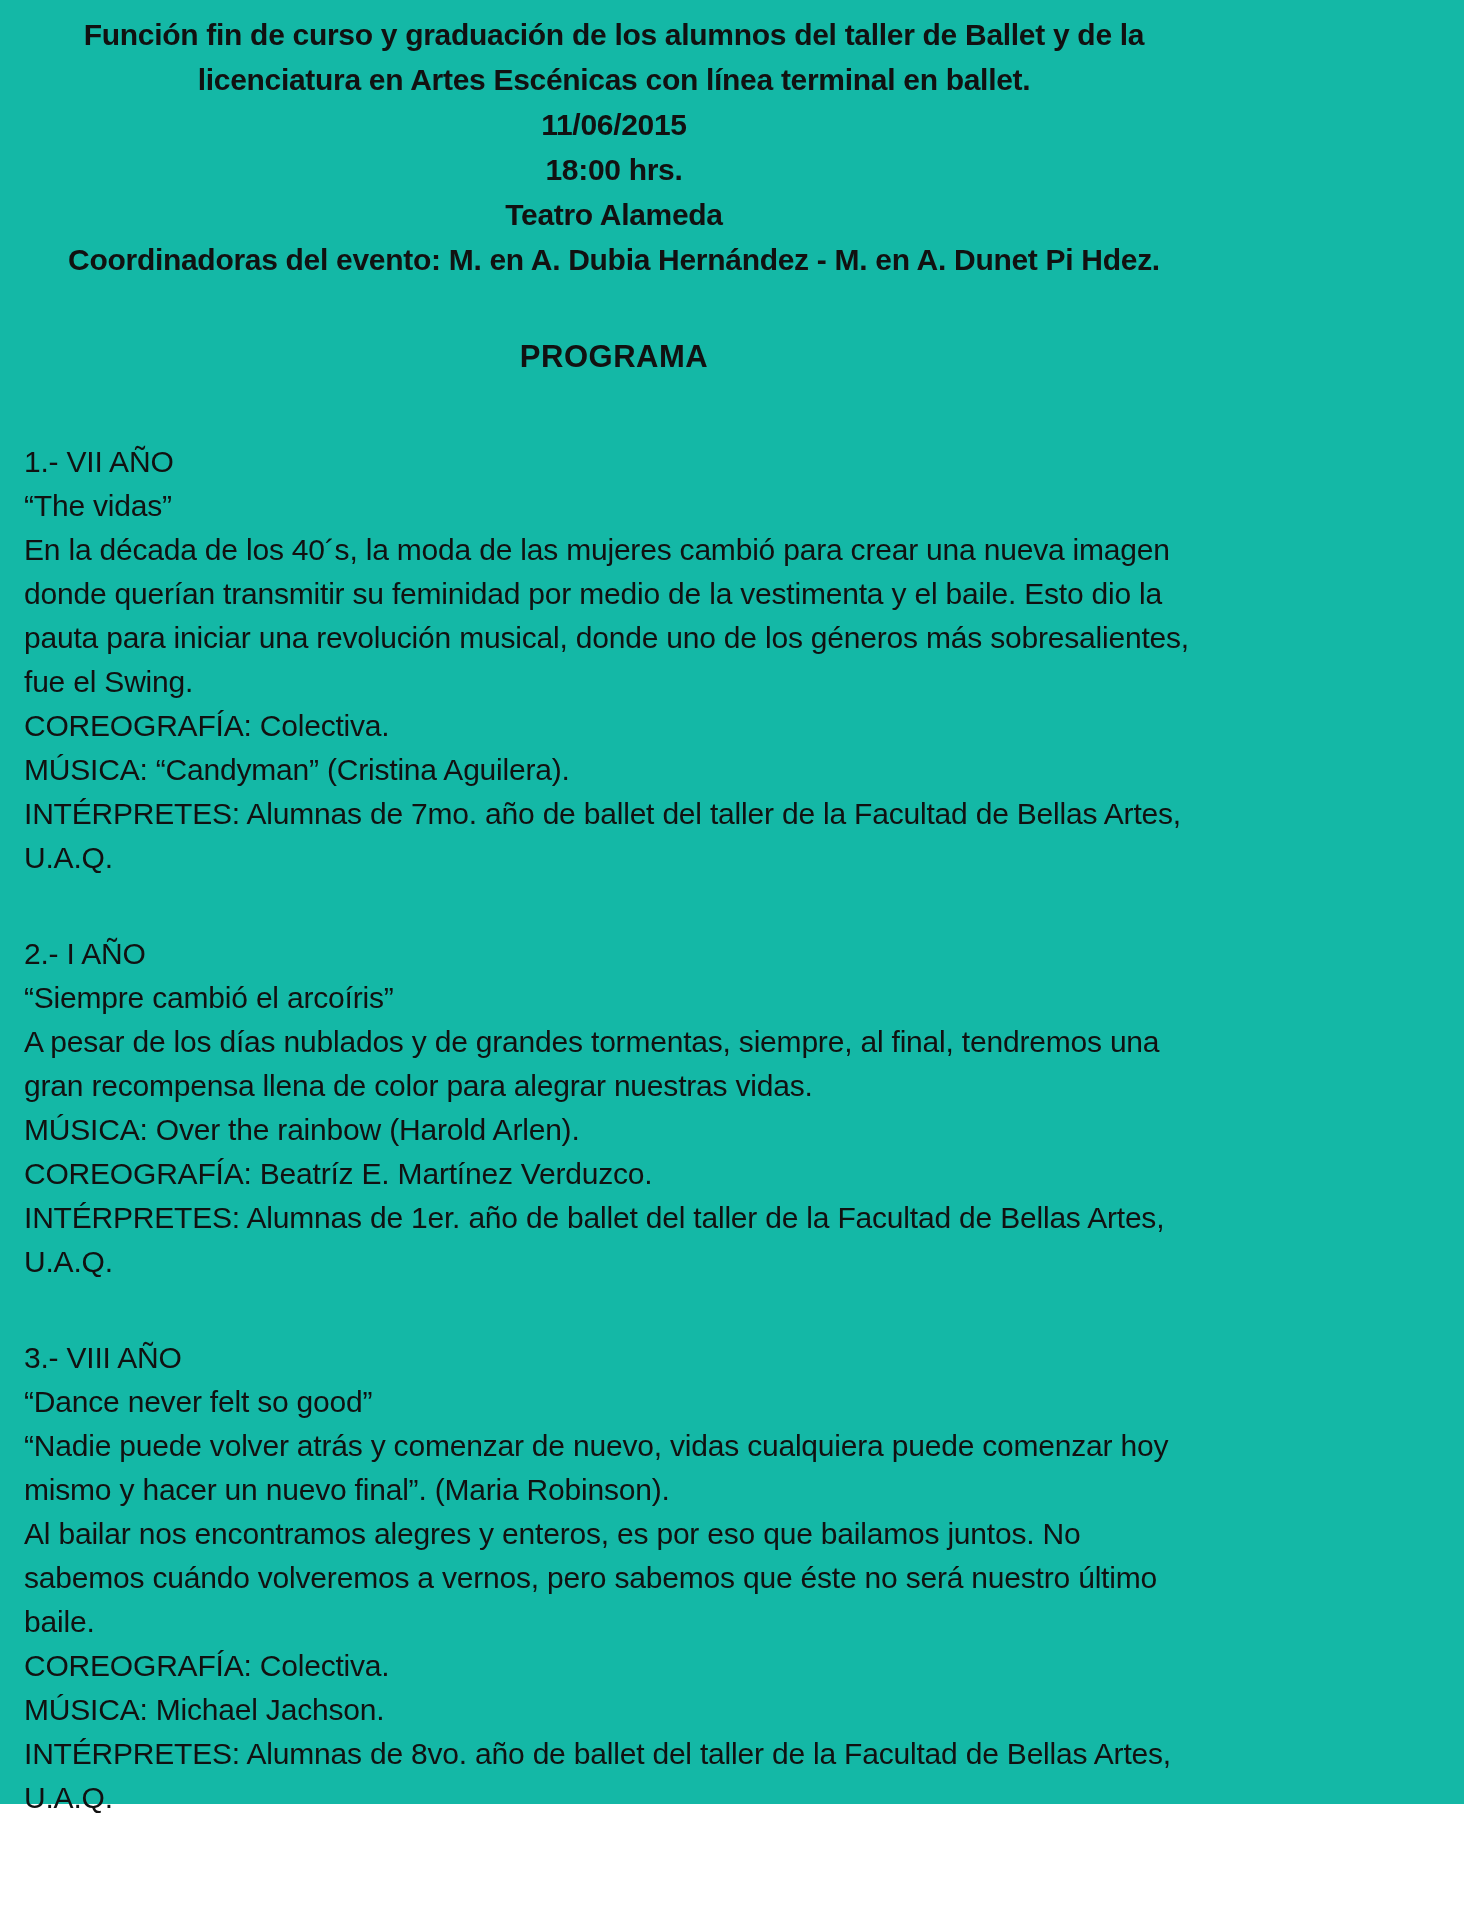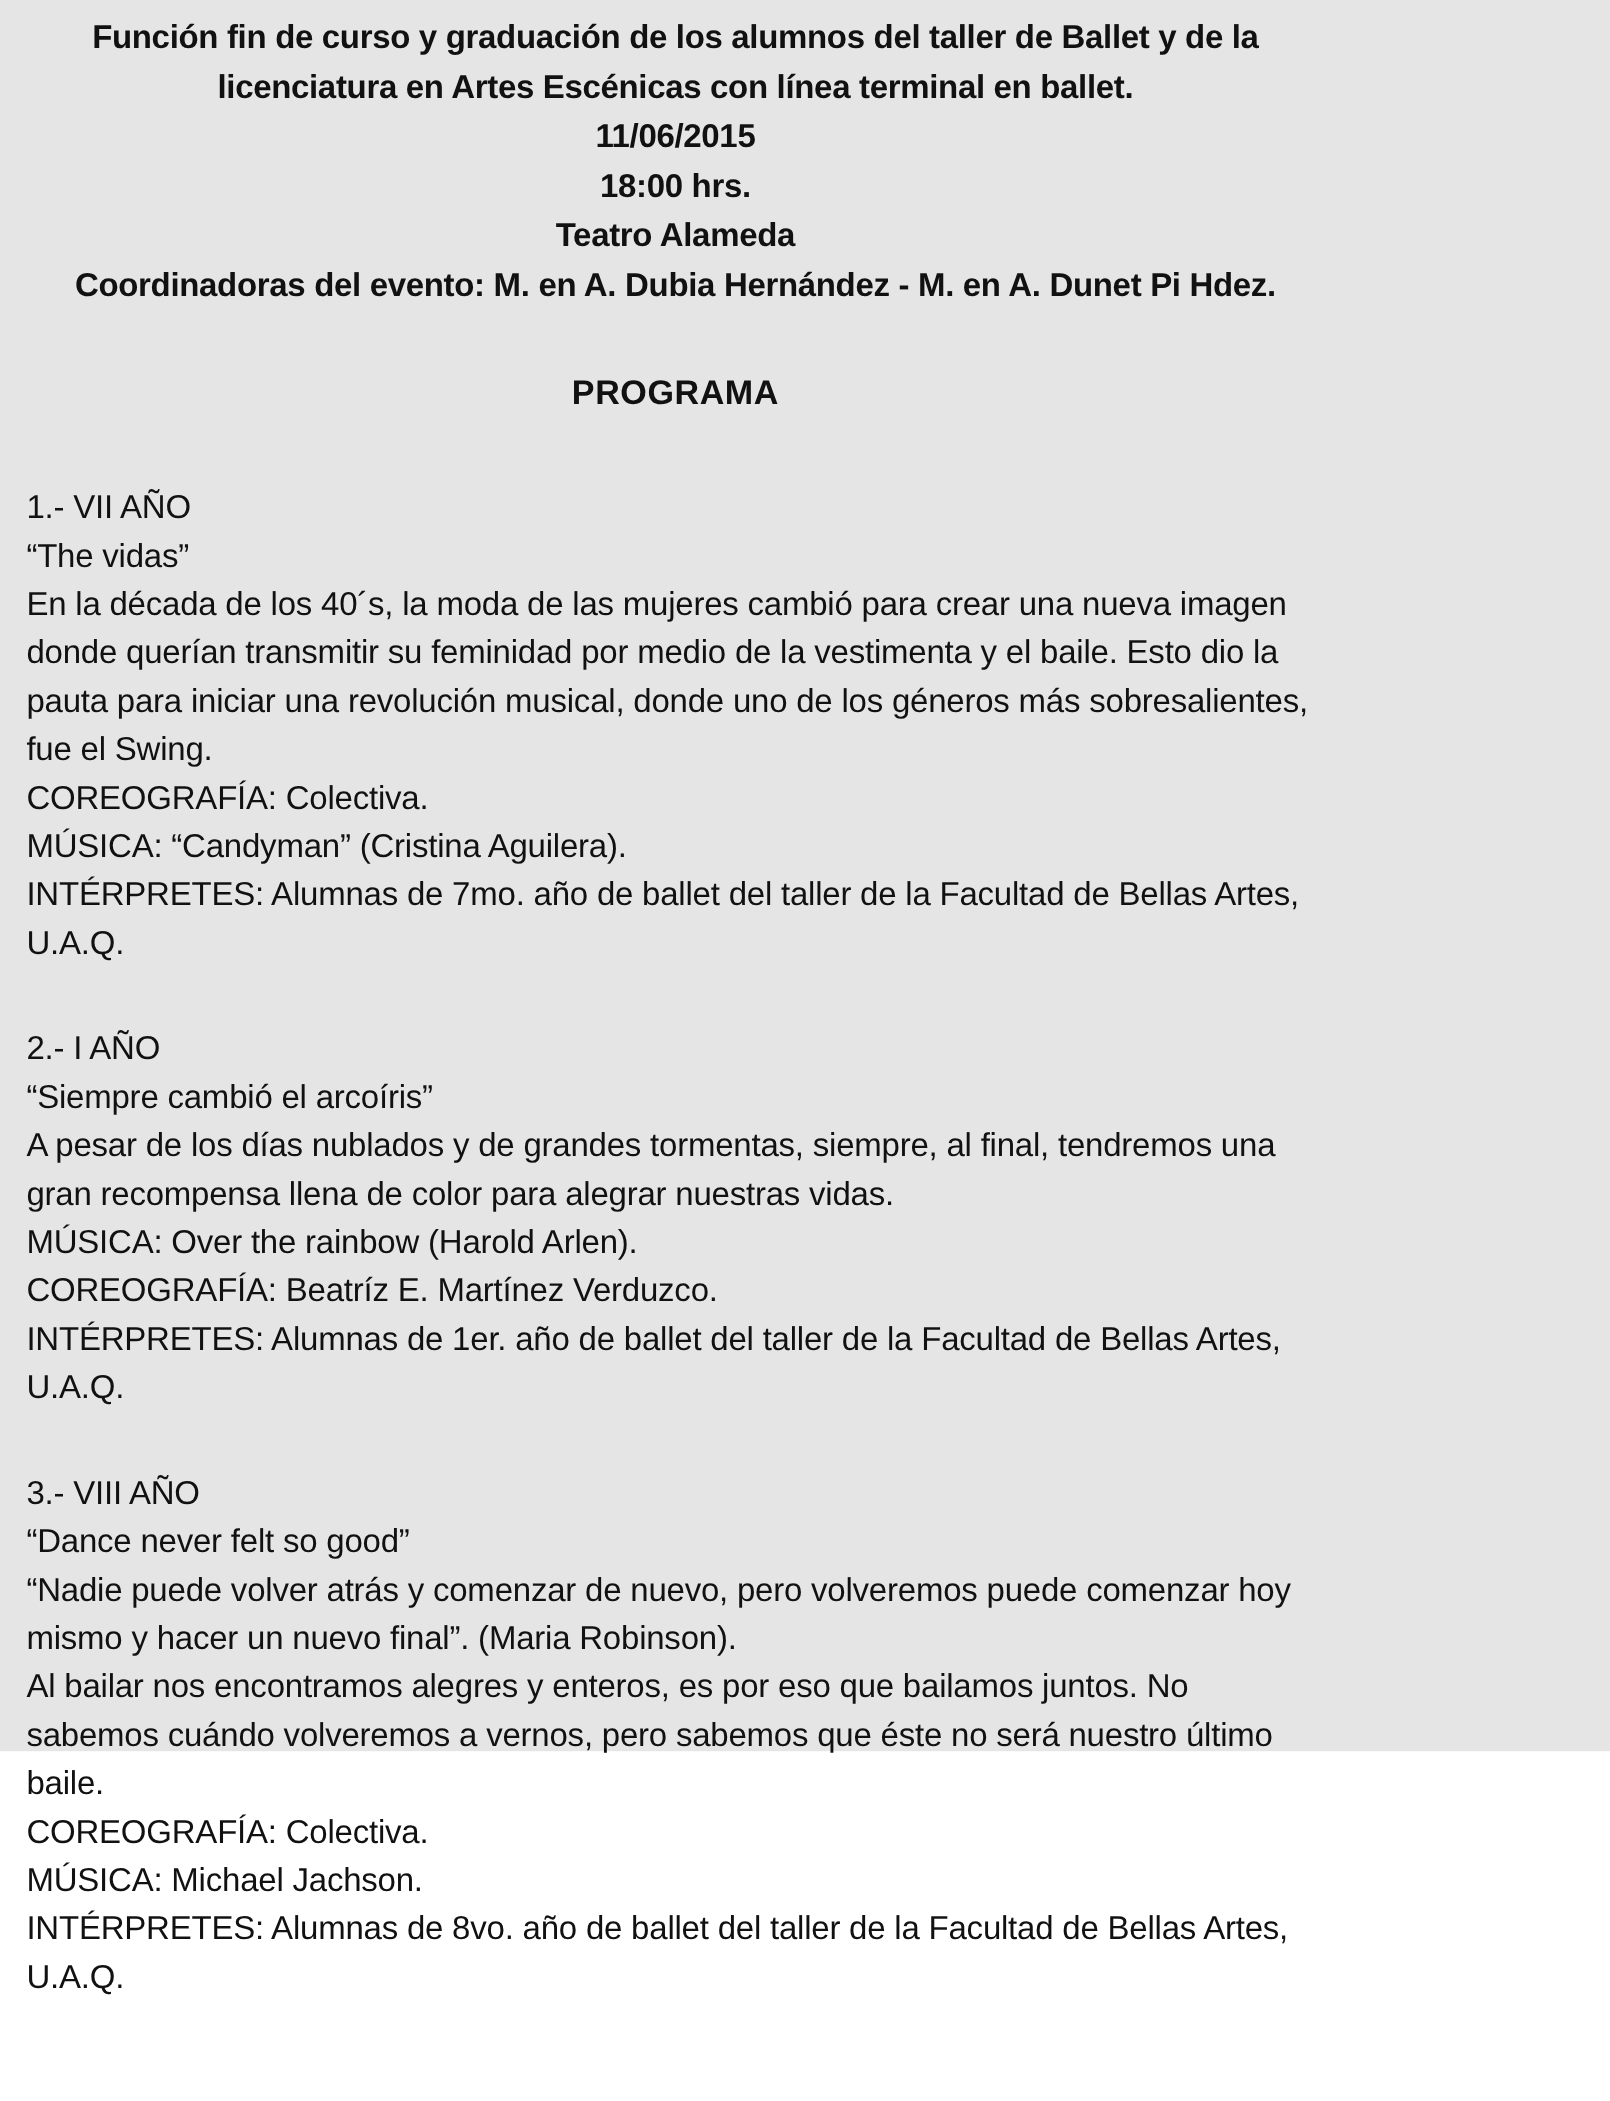--- a/index.html
+++ b/index.html
@@ -10,23 +10,23 @@
   body {
     width: 1464px;
     height: 1910px;
     font-family: "Liberation Sans", "DejaVu Sans", sans-serif;
     color: #111111;
     overflow: hidden;
   }
   .page {
     box-sizing: border-box;
     width: 1464px;
-    height: 1592px;
+    height: 1804px;
     padding: 12px 0 0 24px;
-    background: #e5e5e5;
+    background: #14b8a6;
   }
   .content {
     width: 1180px;
   }
   .doc-header {
     text-align: center;
     font-weight: bold;
     font-size: 30px;
     line-height: 45px;
     letter-spacing: -0.3px;
@@ -87,21 +87,21 @@
       <div class="piece-title">“Siempre cambió el arcoíris”</div>
       <div class="piece-desc">A pesar de los días nublados y de grandes tormentas, siempre, al final, tendremos una gran recompensa llena de color para alegrar nuestras vidas.</div>
       <div class="credit"><span class="bold">MÚSICA:</span> <span>Over the rainbow (Harold Arlen).</span></div>
       <div class="credit"><span class="bold">COREOGRAFÍA:</span> <span>Beatríz E. Martínez Verduzco.</span></div>
       <div class="credit"><span class="bold">INTÉRPRETES:</span> <span>Alumnas de 1er. año de ballet del taller de la Facultad de Bellas Artes, U.A.Q.</span></div>
     </section>
 
     <section class="piece">
       <div class="piece-number">3.- VIII AÑO</div>
       <div class="piece-title">“Dance never felt so good”</div>
-      <div class="piece-desc">“Nadie puede volver atrás y comenzar de nuevo, pero volveremos puede comenzar hoy mismo y hacer un nuevo final”. (Maria Robinson).</div>
+      <div class="piece-desc">“Nadie puede volver atrás y comenzar de nuevo, vidas cualquiera puede comenzar hoy mismo y hacer un nuevo final”. (Maria Robinson).</div>
       <div class="piece-desc">Al bailar nos encontramos alegres y enteros, es por eso que bailamos juntos. No sabemos cuándo volveremos a vernos, pero sabemos que éste no será nuestro último baile.</div>
       <div class="credit"><span class="bold">COREOGRAFÍA:</span> <span>Colectiva.</span></div>
       <div class="credit"><span class="bold">MÚSICA:</span> <span>Michael Jachson.</span></div>
       <div class="credit"><span class="bold">INTÉRPRETES:</span> <span>Alumnas de 8vo. año de ballet del taller de la Facultad de Bellas Artes, U.A.Q.</span></div>
     </section>
 
   </div>
 </div>
 
 </body></html>

